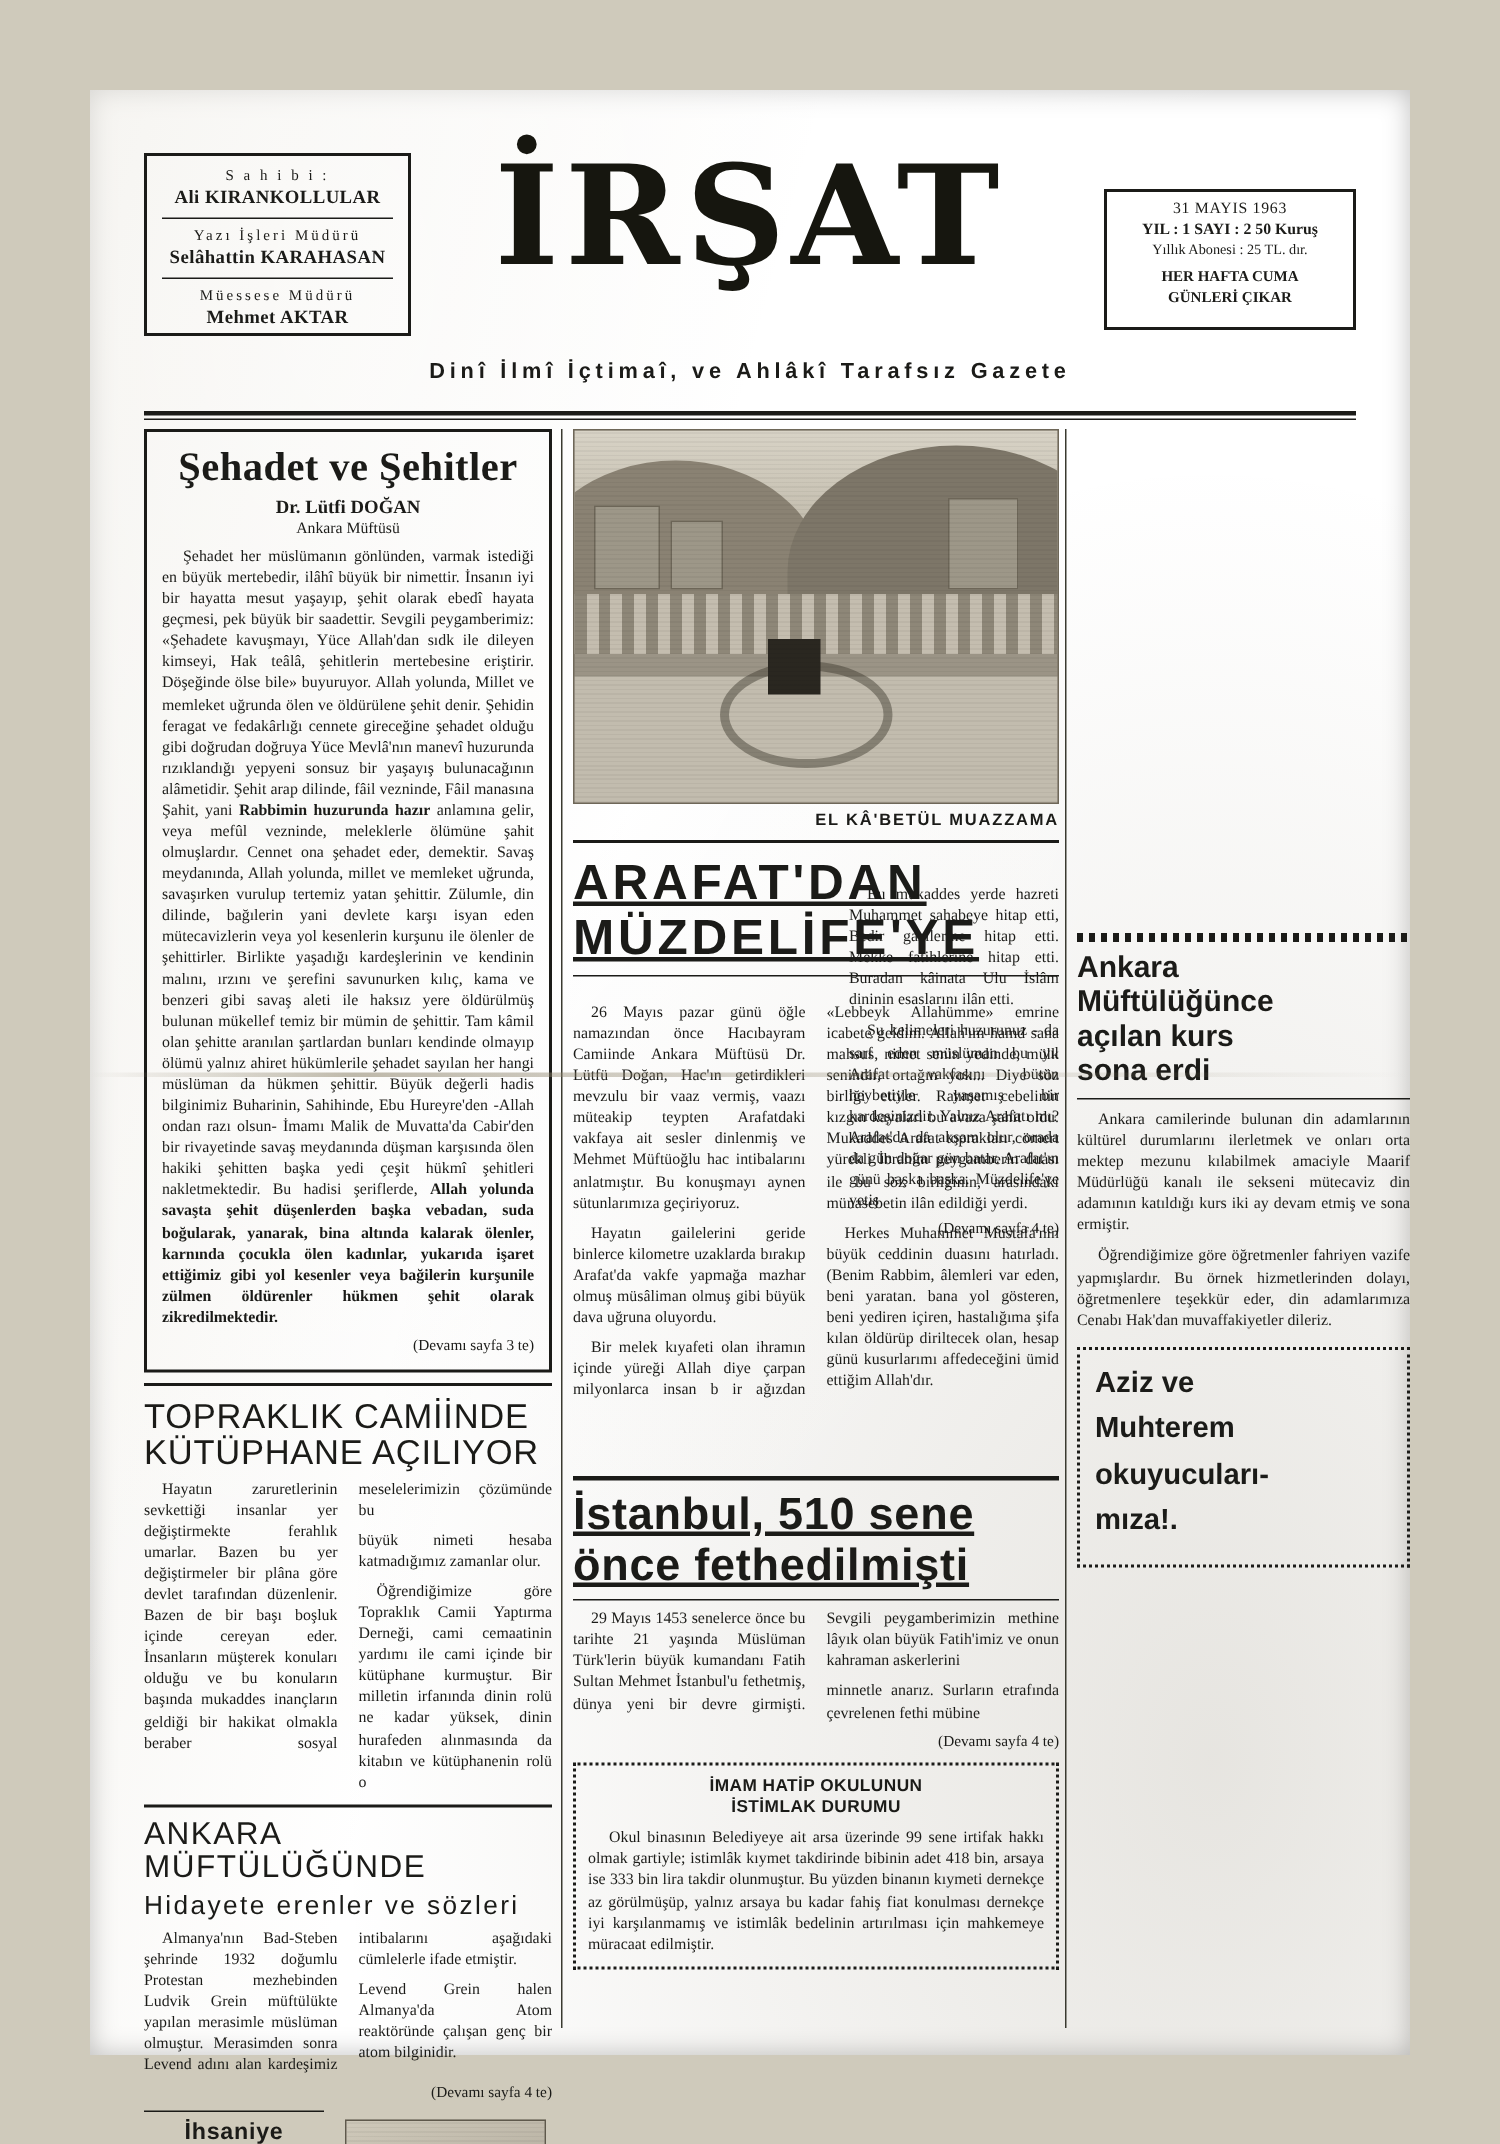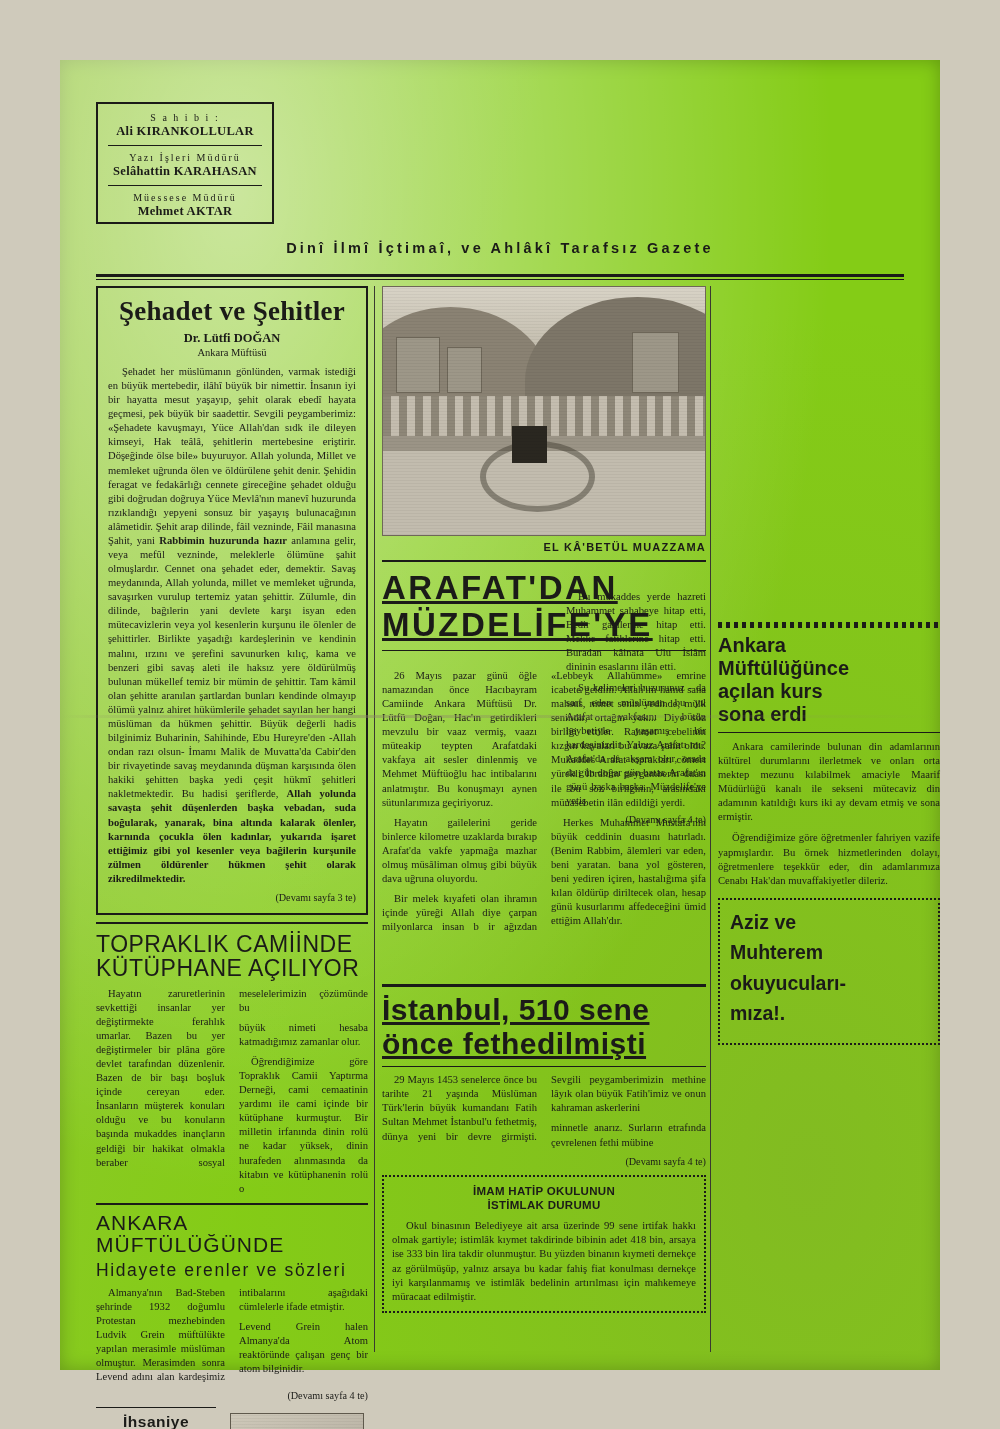--- a/index.html
+++ b/index.html
@@ -6,21 +6,21 @@
   body{
     width:1000px;height:1429px;
     background:#cfcabb;
     font-family:"Liberation Serif", serif;
     color:#1b1b18;
     overflow:hidden;
   }
   .page{
     position:absolute;
     left:60px;top:60px;width:880px;height:1310px;
-    background:#84cc16;
+    background:#ffffff;
     box-shadow:0 0 18px rgba(0,0,0,.25) inset;
   }
   .paper-tint{
     position:absolute;inset:0;
     background:
       radial-gradient(ellipse at 20% 10%, rgba(255,255,255,.55), rgba(255,255,255,0) 60%),
       radial-gradient(ellipse at 85% 85%, rgba(120,110,85,.18), rgba(255,255,255,0) 55%),
       linear-gradient(105deg, rgba(190,180,155,.22), rgba(255,255,255,0) 40%);
     pointer-events:none;
   }
@@ -151,22 +151,30 @@
       <div class="lbl">S a h i b i :</div>
       <div class="nm">Ali KIRANKOLLULAR</div>
       <hr>
       <div class="lbl">Yazı İşleri Müdürü</div>
       <div class="nm">Selâhattin KARAHASAN</div>
       <hr>
       <div class="lbl">Müessese Müdürü</div>
       <div class="nm">Mehmet AKTAR</div>
     </div>
 
+    <div class="title">İRŞAT</div>
     <div class="subtitle">Dinî İlmî İçtimaî, ve Ahlâkî Tarafsız Gazete</div>
 
+    <div class="box-right">
+      <div class="d1">31 MAYIS 1963</div>
+      <div class="d2">YIL : 1  SAYI : 2    50 Kuruş</div>
+      <div class="d3">Yıllık Abonesi :    25 TL. dır.</div>
+      <div class="d4">HER HAFTA CUMA</div>
+      <div class="d4" style="margin-top:0">GÜNLERİ ÇIKAR</div>
+    </div>
   </div>
   <div class="rule-top"></div>
   <div class="rule-top2"></div>
 
   <div class="cols">
     <div class="vline" style="left:278px"></div>
     <div class="vline" style="left:614px"></div>
 
     <div class="c1">
 

